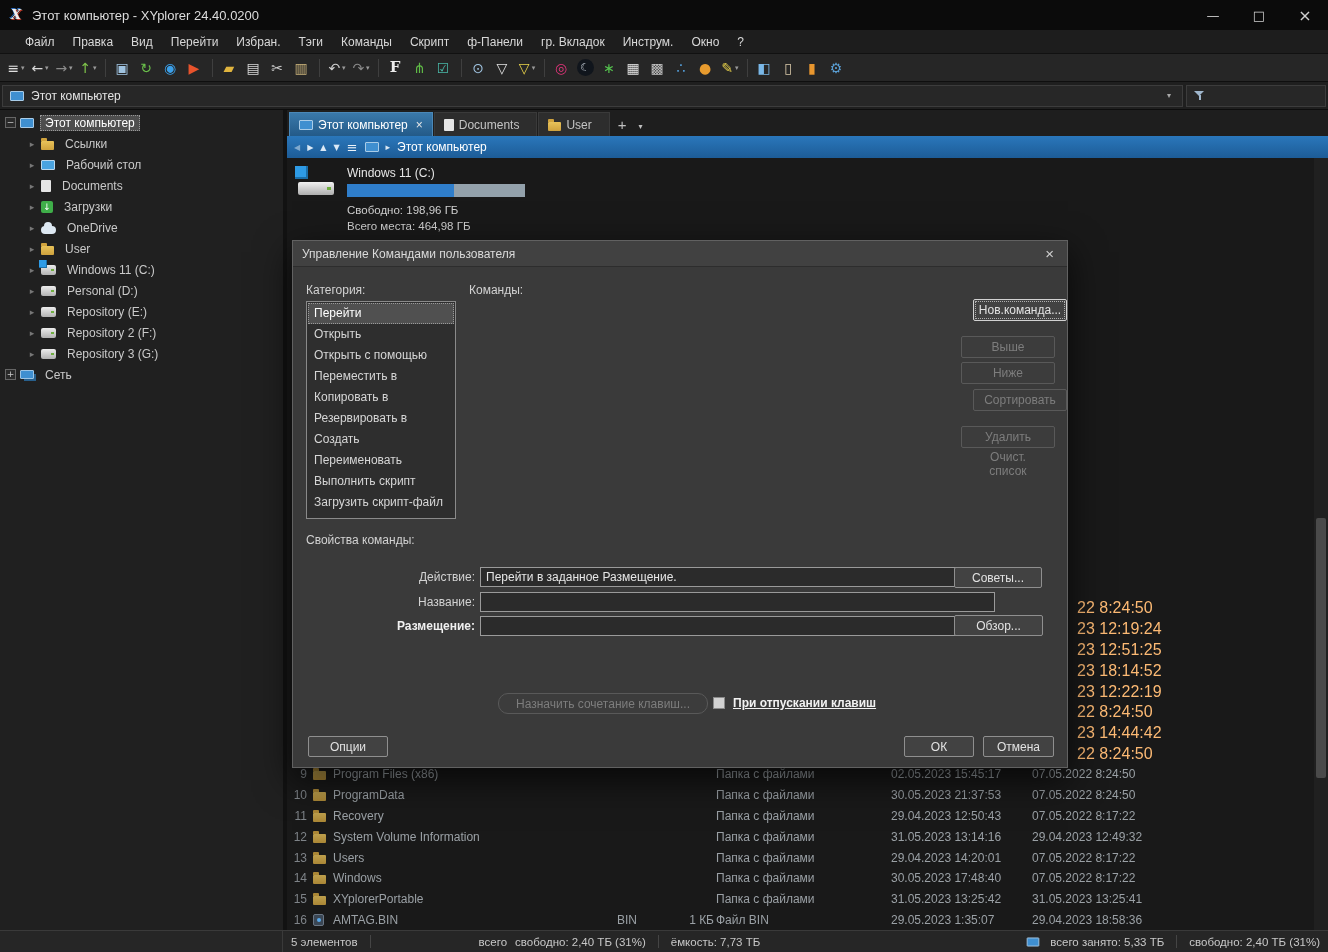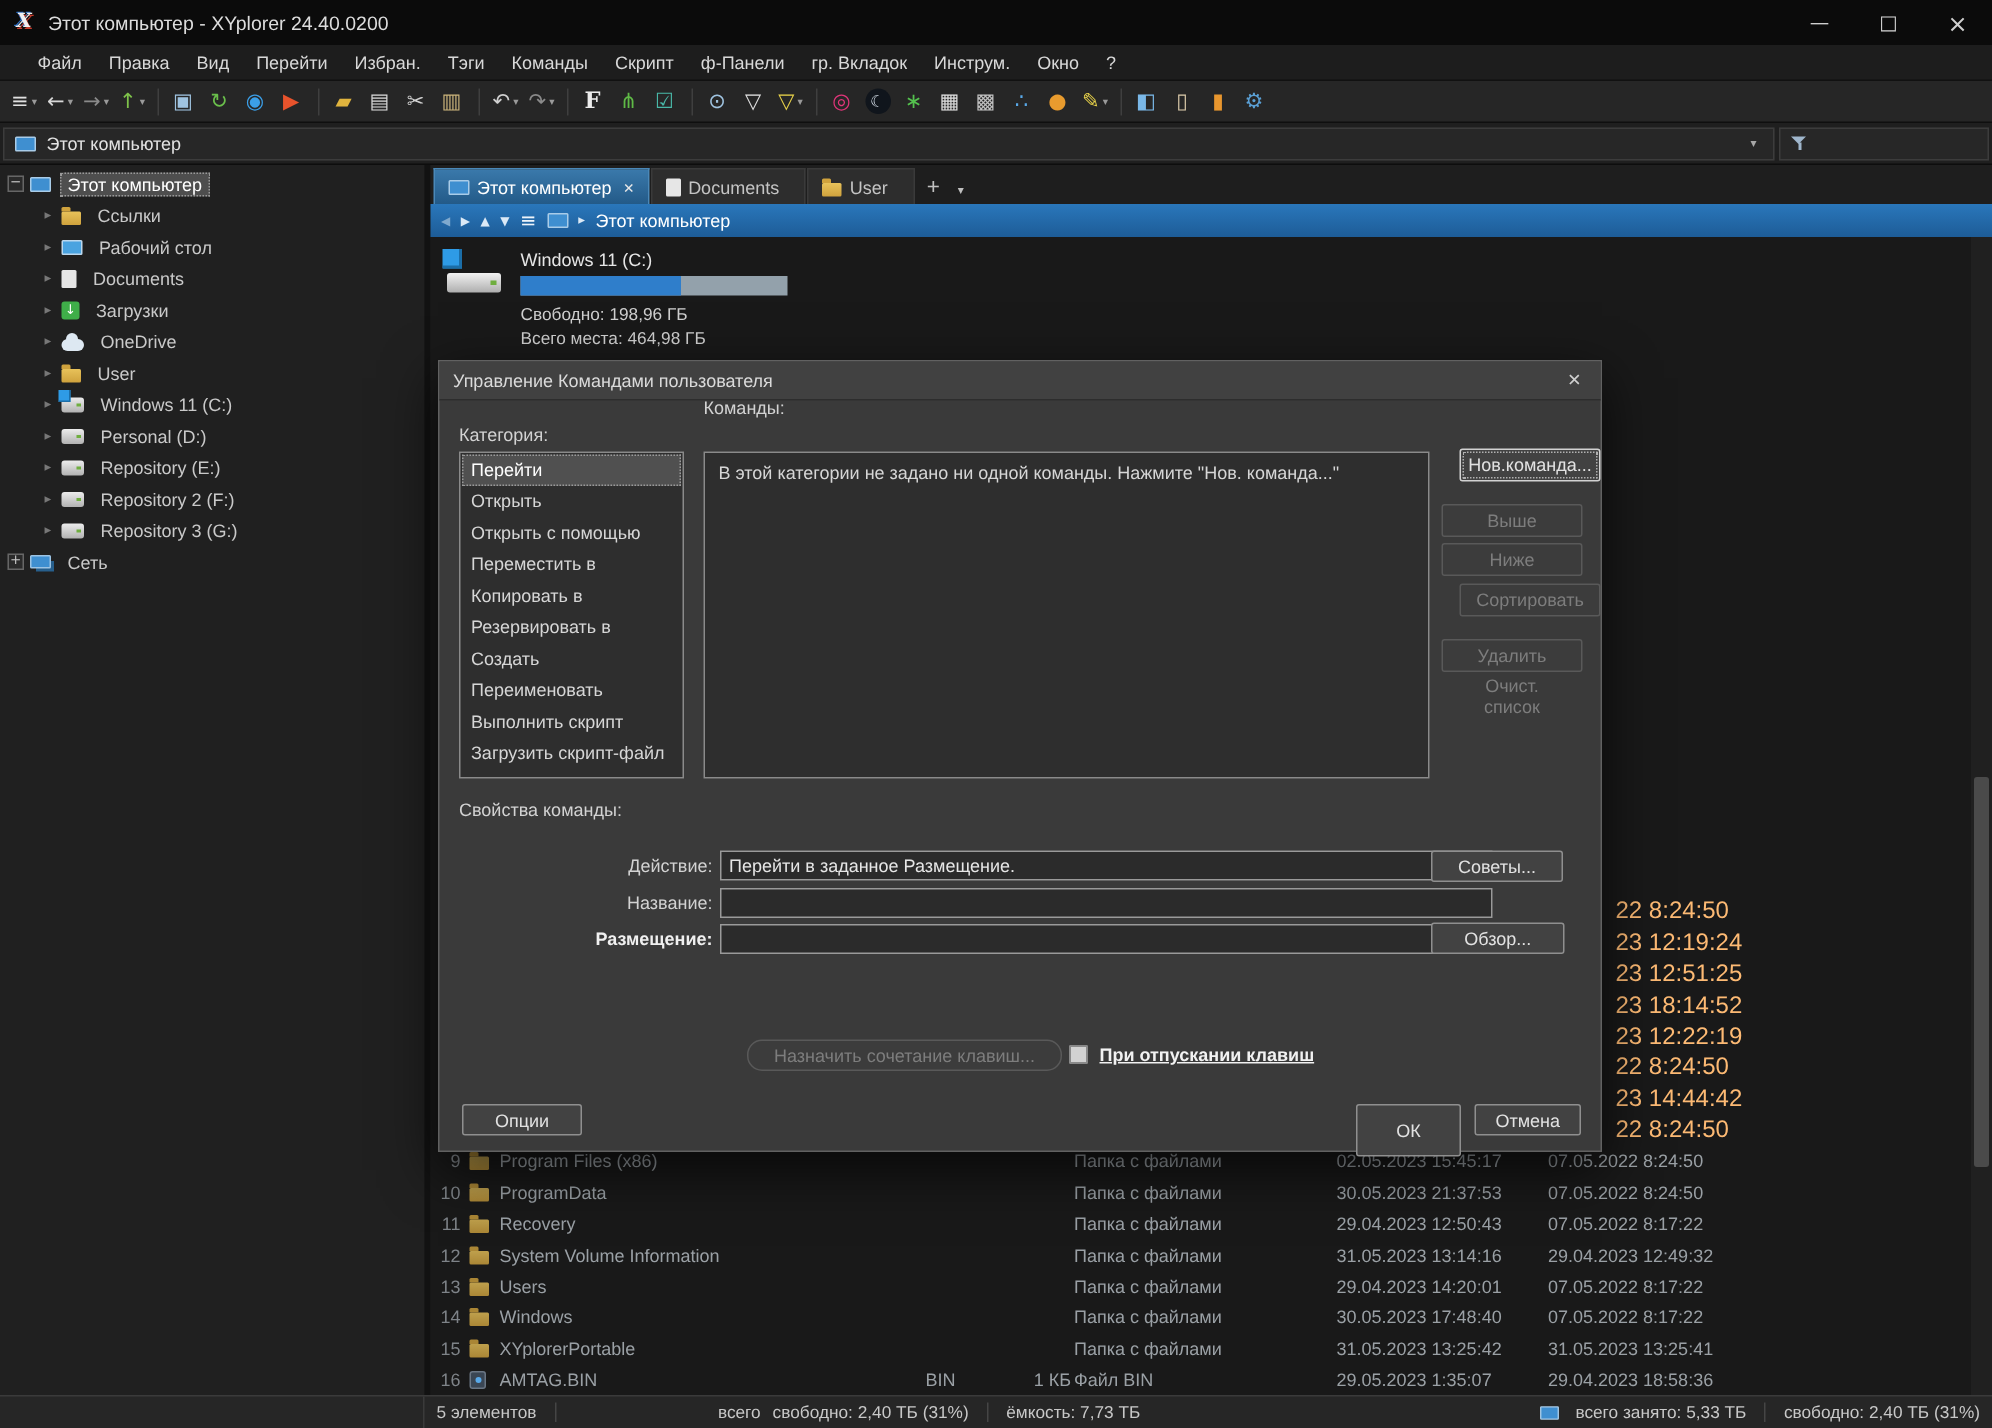--- a/index.html
+++ b/index.html
@@ -145,21 +145,21 @@
   .btn.gap-md{margin-bottom:5px;}
   .dinp{position:absolute;height:20px;background:#2b2b2b;border:1px solid #9a9a9a;color:#e6e6e6;font-family:"Liberation Sans","DejaVu Sans",sans-serif;font-size:12px;padding:0 5px;}
   .dlg-row-label{position:absolute;left:13px;width:169px;text-align:right;height:20px;line-height:20px;color:#d2d2d2;}
   .bold{font-weight:bold;color:#f0f0f0;}
   .pos-tips{position:absolute;left:661px;top:326px;width:88px;height:21px;}
   .pos-browse{position:absolute;left:661px;top:374px;width:89px;height:21px;}
   .pos-hotkey{position:absolute;left:205px;top:452px;width:210px;height:21px;border-radius:10px;}
   .chk{position:absolute;left:420px;top:456px;width:12px;height:12px;background:#d2d2d2;border:1px solid #8a8a8a;}
   .chk-label{position:absolute;left:440px;top:455px;font-weight:bold;text-decoration:underline;color:#f2f2f2;}
   .pos-options{position:absolute;left:15px;top:495px;width:80px;height:21px;}
-  .pos-ok{position:absolute;left:611px;top:495px;width:70px;height:35px;text-align:right;}
+  .pos-ok{position:absolute;left:611px;top:495px;width:70px;height:21px;text-align:right;}
   .pos-cancel{position:absolute;left:690px;top:495px;width:71px;height:21px;}
 </style>
 </head>
 <body>
 
 <div class="window">
 
   <div class="titlebar">
     <span class="xy-logo">X</span>
     <span class="win-title">Этот компьютер - XYplorer 24.40.0200</span>
@@ -701,21 +701,21 @@
     <span class="sb-seg" style="padding-right:8px">свободно: 2,40 ТБ (31%)</span>
   </div>
 
   <div class="dialog">
     <div class="dlg-title">
       <span>Управление Командами пользователя</span>
       <span class="dlg-close">×</span>
     </div>
 
     <span class="dlg-label" style="left:13px;top:42px">Категория:</span>
-    <span class="dlg-label" style="left:176px;top:24px">Команды:</span>
+    <span class="dlg-label" style="left:176px;top:42px">Команды:</span>
 
     <div class="cat-list">
 
         <div class="cat-item sel">Перейти</div>
 
         <div class="cat-item">Открыть</div>
 
         <div class="cat-item">Открыть с помощью</div>
 
         <div class="cat-item">Переместить в</div>
@@ -726,23 +726,20 @@
 
         <div class="cat-item">Создать</div>
 
         <div class="cat-item">Переименовать</div>
 
         <div class="cat-item">Выполнить скрипт</div>
 
         <div class="cat-item">Загрузить скрипт-файл</div>
       </div>
 
-    <div class="cmd-box">
-      <span>В этой категории не задано ни одной команды. Нажмите "Нов. команда..."</span>
-    </div>
 
     <div class="side-btns">
 
         <button class="btn focused gap-lg">Нов.команда...</button>
 
         <button class="btn disabled gap-sm">Выше</button>
 
         <button class="btn disabled gap-md">Ниже</button>
 
         <button class="btn disabled gap-lg">Сортировать</button>

